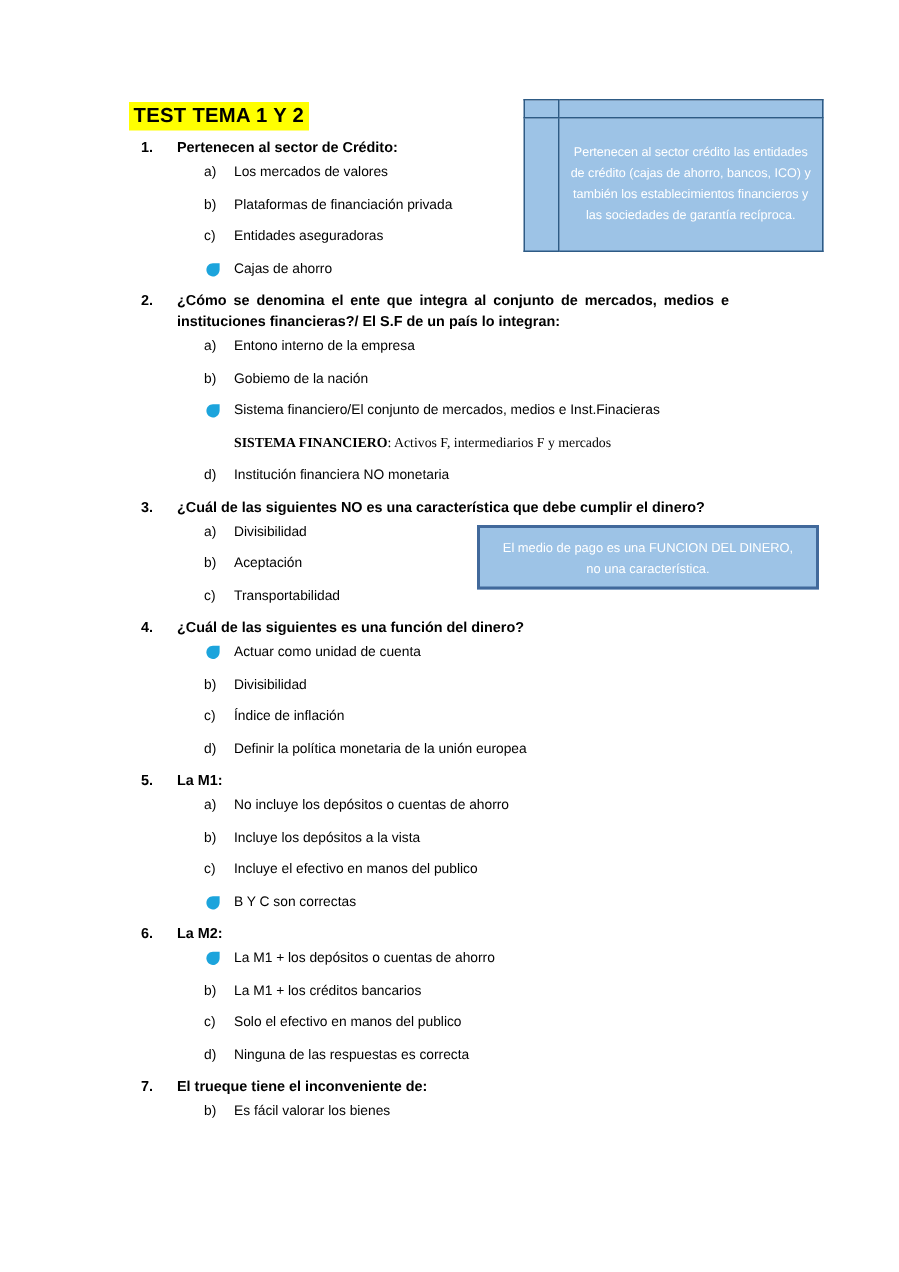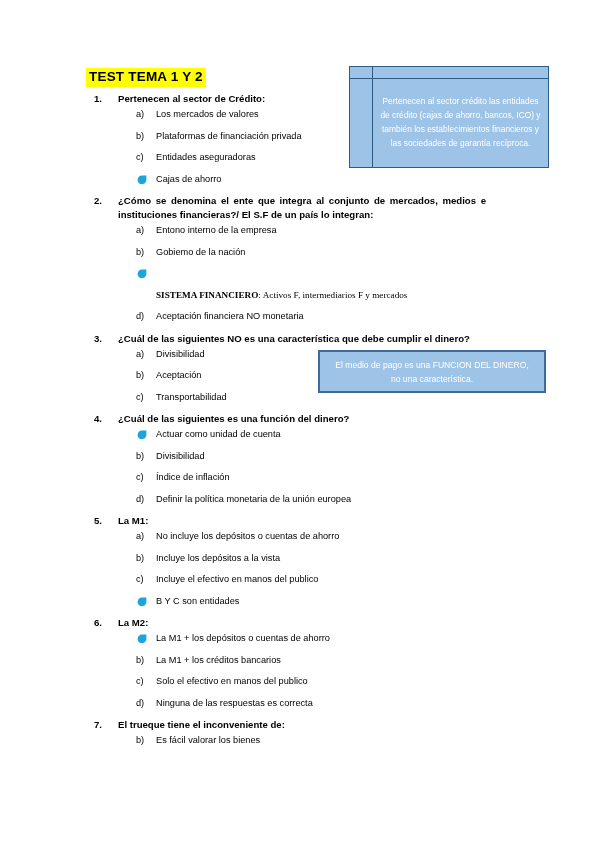--- a/index.html
+++ b/index.html
@@ -195,23 +195,23 @@
       </div>
       <div class="question">
         <div class="q-head justify"><span class="q-num">2.</span><span>¿Cómo se denomina el ente que integra al conjunto de mercados, medios e instituciones financieras?/ El S.F de un país lo integran:</span></div>
         <div class="opts">
           <div class="opt first"><span class="opt-letter">a)</span><span>Entono interno de la empresa</span></div>
           <div class="opt"><span class="opt-letter">b)</span><span>Gobiemo de la nación</span></div>
           <div class="opt"><span class="opt-bullet">
               <svg viewBox="0 0 10 10" width="10" height="10">
                 <path d="M9.4 4.6 C9.4 7.2 7.4 9.3 4.9 9.3 C2.5 9.3 0.6 7.3 0.6 4.9 C0.6 2.4 2.5 0.5 5.0 0.5 L9.4 0.5 Z" fill="#1CA4DC"></path>
               </svg>
-            </span></div>
+            </span><span>Sistema financiero/El conjunto de mercados, medios e Inst.Finacieras</span></div>
           <div class="subnote"><b>SISTEMA FINANCIERO</b><span>: Activos F, intermediarios F y mercados</span></div>
-          <div class="opt"><span class="opt-letter">d)</span><span>Aceptación financiera NO monetaria</span></div>
+          <div class="opt"><span class="opt-letter">d)</span><span>Institución financiera NO monetaria</span></div>
         </div>
       </div>
       <div class="question">
         <div class="q-head justify"><span class="q-num">3.</span><span>¿Cuál de las siguientes NO  es una característica que debe cumplir el dinero?</span></div>
         <div class="opts">
           <div class="opt first"><span class="opt-letter">a)</span><span>Divisibilidad</span></div>
           <div class="opt"><span class="opt-letter">b)</span><span>Aceptación</span></div>
           <div class="opt"><span class="opt-letter">c)</span><span>Transportabilidad</span></div>
         </div>
       </div>
@@ -231,21 +231,21 @@
       <div class="question">
         <div class="q-head"><span class="q-num">5.</span><span>La M1:</span></div>
         <div class="opts">
           <div class="opt first"><span class="opt-letter">a)</span><span>No incluye los depósitos o cuentas de ahorro</span></div>
           <div class="opt"><span class="opt-letter">b)</span><span>Incluye los depósitos a la vista</span></div>
           <div class="opt"><span class="opt-letter">c)</span><span>Incluye el efectivo en manos del publico</span></div>
           <div class="opt"><span class="opt-bullet">
               <svg viewBox="0 0 10 10" width="10" height="10">
                 <path d="M9.4 4.6 C9.4 7.2 7.4 9.3 4.9 9.3 C2.5 9.3 0.6 7.3 0.6 4.9 C0.6 2.4 2.5 0.5 5.0 0.5 L9.4 0.5 Z" fill="#1CA4DC"></path>
               </svg>
-            </span><span>B Y C son entidades</span></div>
+            </span><span>B Y C son correctas</span></div>
         </div>
       </div>
       <div class="question">
         <div class="q-head"><span class="q-num">6.</span><span>La M2:</span></div>
         <div class="opts">
           <div class="opt first"><span class="opt-bullet">
               <svg viewBox="0 0 10 10" width="10" height="10">
                 <path d="M9.4 4.6 C9.4 7.2 7.4 9.3 4.9 9.3 C2.5 9.3 0.6 7.3 0.6 4.9 C0.6 2.4 2.5 0.5 5.0 0.5 L9.4 0.5 Z" fill="#1CA4DC"></path>
               </svg>
             </span><span>La M1 + los depósitos o cuentas de ahorro</span></div>

